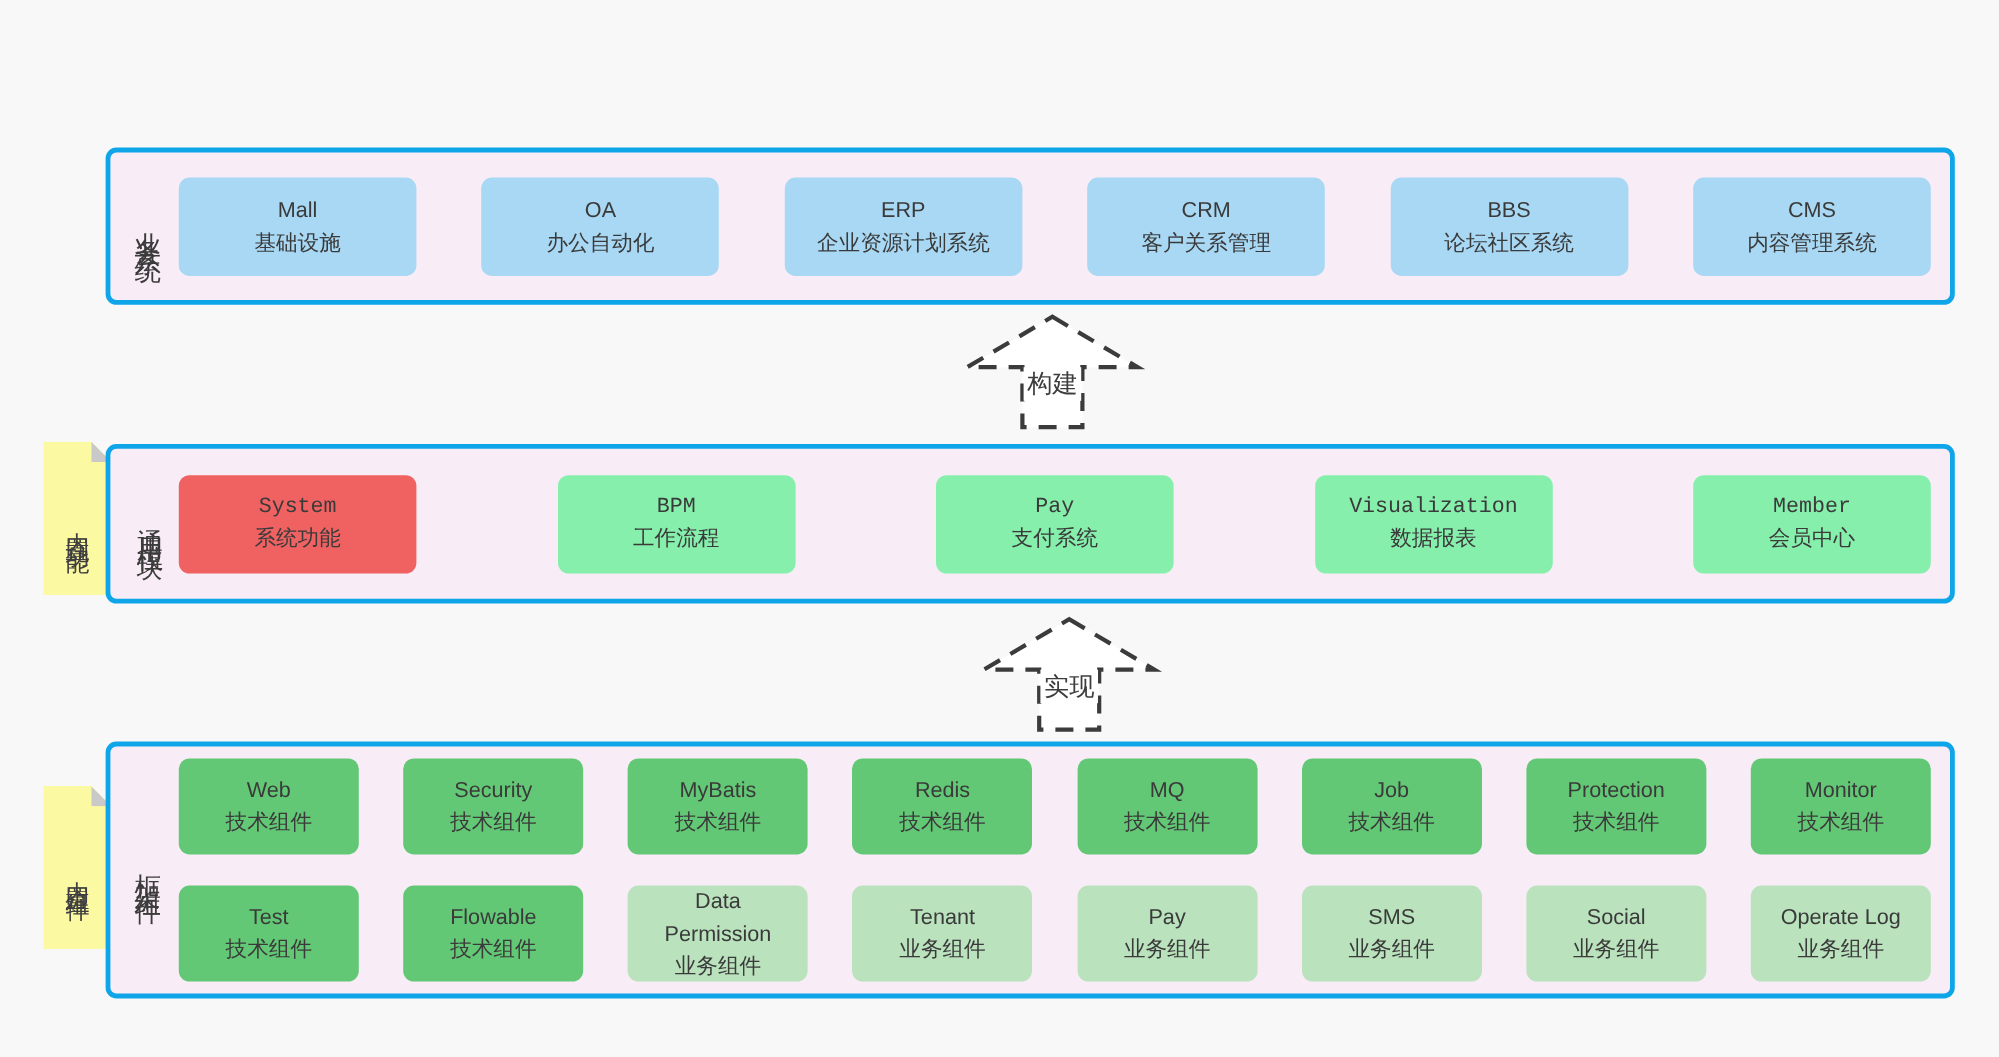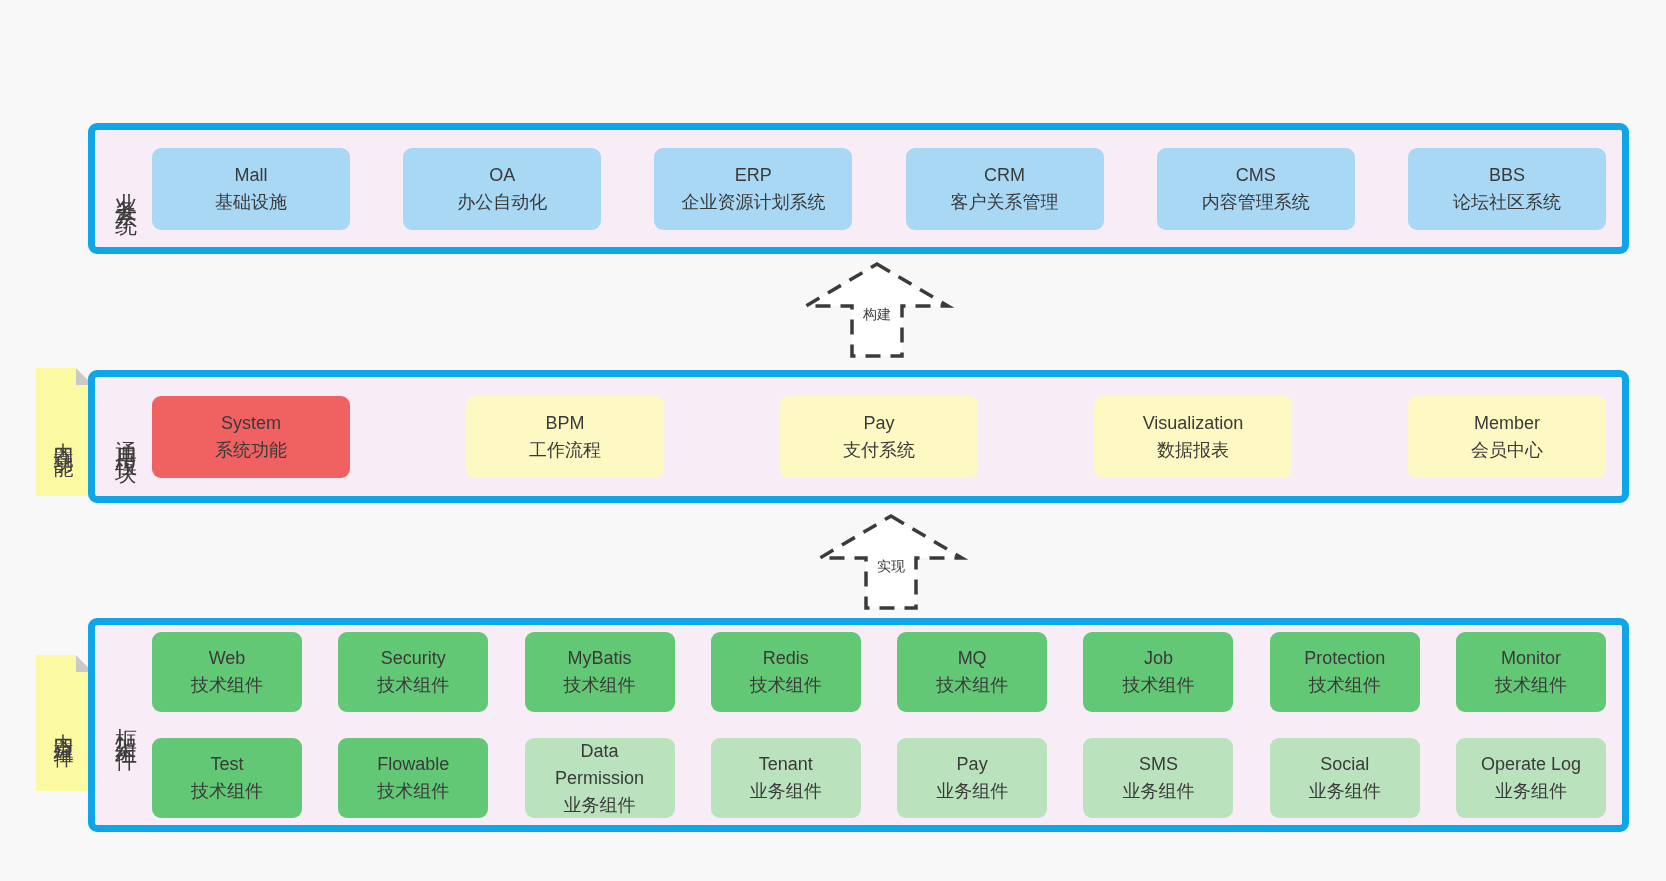--- a/index.html
+++ b/index.html
@@ -5,25 +5,25 @@
   html,body{margin:0;padding:0;background:#f8f8f8;}
   #canvas{
     position:relative;width:1666px;height:881px;overflow:hidden;
     background:#f8f8f8;
     font-family:"Liberation Sans","DejaVu Sans",sans-serif;
     color:#383838;
   }
   
   .band{
     position:absolute;left:88px;width:1541px;
-    background:#f8edf6;border:7px solid #0ea5e9;border-radius:9px;
+    background:#f8edf6;border:4px solid #0ea5e9;border-radius:9px;
     box-sizing:border-box;z-index:2;
   }
   #band-business{top:123px;height:131px;}
-  #band-modules{top:370px;height:133px;}
+  #band-modules{top:370px;height:133px;font-family:Liberation Mono, monospace;}
   #band-components{top:618px;height:214px;}
   .band-label{
     position:absolute;left:6px;top:0;bottom:0;width:50px;
     display:flex;align-items:center;justify-content:center;
     writing-mode:vertical-rl;text-orientation:upright;
     font-size:22px;letter-spacing:7px;color:#3b3b3b;
   }
   .boxes{
     position:absolute;left:57px;right:16px;top:0;bottom:0;
     display:flex;align-items:center;justify-content:space-between;
@@ -37,21 +37,21 @@
   .box{
     display:flex;flex-direction:column;align-items:center;justify-content:center;
     text-align:center;border-radius:9px;
     font-size:18px;line-height:27px;color:#3a3a3a;
     padding:0 12px;box-sizing:border-box;
   }
   .box-lg{width:198px;height:82px;}
   .box-sm{width:150px;height:80px;}
   .blue{background:#a8d8f4;}
   .red{background:#f06262;}
-  .pink{background:#fef9c3;}
+  .pink{background:#86efac;}
   .green{background:#63c875;}
   .green-light{background:#b9e2bd;}
   
   .sticky{
     position:absolute;left:36px;width:57px;background:#fbf9a1;z-index:1;
     clip-path:polygon(0 0,calc(100% - 17px) 0,100% 17px,100% 100%,0 100%);
     display:flex;align-items:center;justify-content:center;
   }
   .sticky::after{
     content:"";position:absolute;top:0;right:0;width:17px;height:17px;
@@ -63,21 +63,21 @@
     writing-mode:vertical-rl;text-orientation:upright;
     font-size:20px;letter-spacing:5px;color:#3f3f3f;padding-top:10px;
   }
   
   .arrow{position:absolute;width:170px;height:100px;z-index:1;}
   #arrow-build{left:792px;top:260px;}
   #arrow-implement{left:806px;top:512px;}
   .arrow svg{position:absolute;left:0;top:0;}
   .arrow-label{
     position:absolute;left:50%;top:46px;transform:translateX(-50%);
-    background:#ffffff;padding:0 3px;font-size:14px;color:#3c3c3c;
+    background:#ffffff;padding:0 3px;font-size:21px;color:#3c3c3c;
     white-space:nowrap;
   }
 </style>
 </head>
 <body>
 
 <div id="canvas">
 
   <section class="band" id="band-business">
     <div class="band-label">业务系统</div>
@@ -92,26 +92,26 @@
       </div>
       <div class="box box-lg blue">
         <span>ERP</span>
         <span>企业资源计划系统</span>
       </div>
       <div class="box box-lg blue">
         <span>CRM</span>
         <span>客户关系管理</span>
       </div>
       <div class="box box-lg blue">
+        <span>BBS</span>
+        <span>论坛社区系统</span>
+      </div>
+      <div class="box box-lg blue">
         <span>CMS</span>
         <span>内容管理系统</span>
-      </div>
-      <div class="box box-lg blue">
-        <span>BBS</span>
-        <span>论坛社区系统</span>
       </div>
     </div>
   </section>
 
   <div class="arrow" id="arrow-build">
     <svg width="170" height="100" viewBox="0 0 170 100">
       <path d="M85 4 L156 46 L110 46 L110 96 L60 96 L60 46 L14 46 Z" fill="#ffffff" stroke="#3b3b3b" stroke-width="3.5" stroke-dasharray="15 10"></path>
     </svg>
     <div class="arrow-label">构建</div>
   </div>

